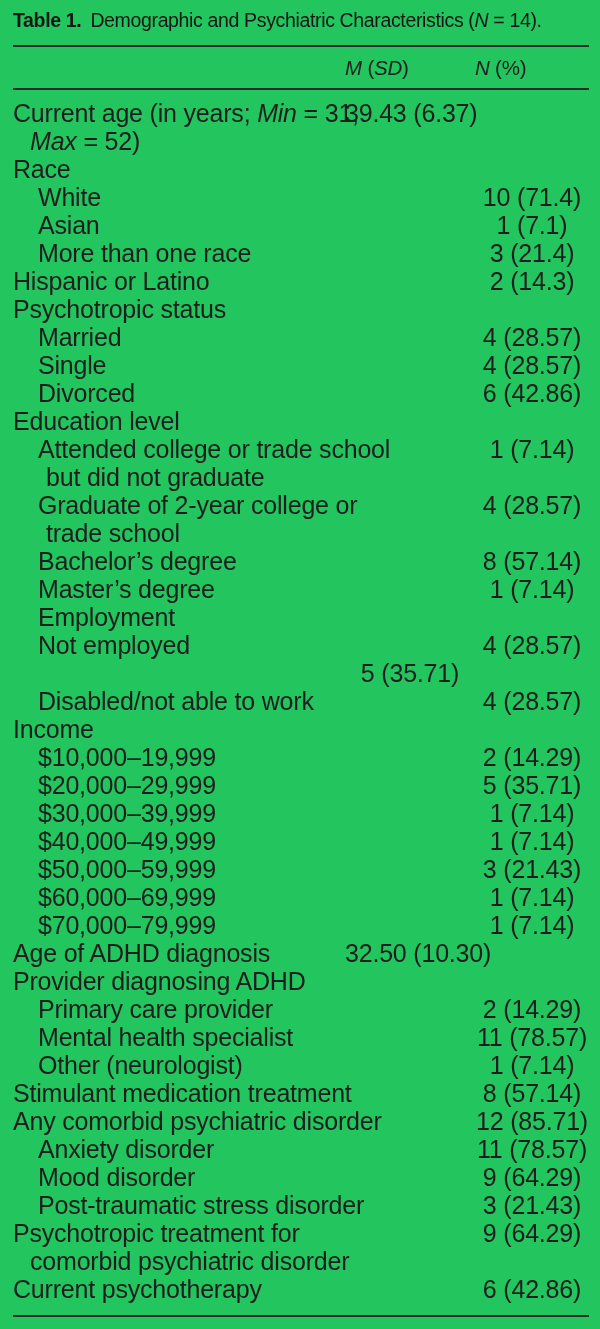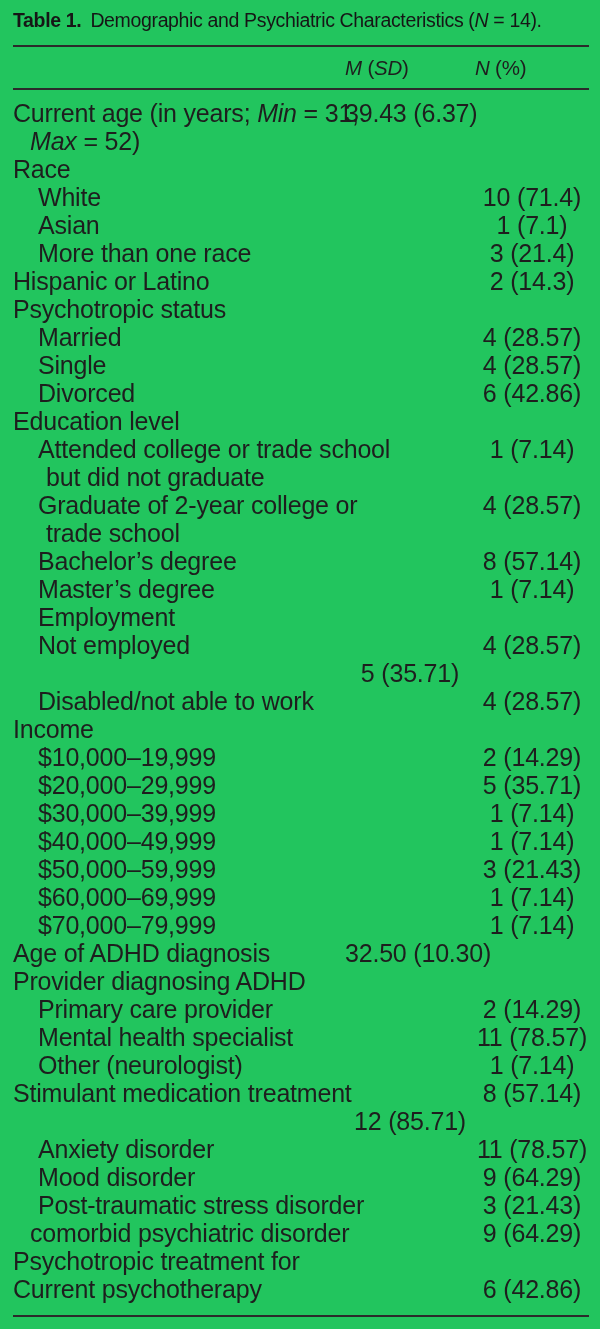--- a/index.html
+++ b/index.html
@@ -285,20 +285,23 @@
         <div class="cn">1 (7.14)</div>
       </div>
       <div class="row">
         <div class="clabel">
           <div class="line i0">Stimulant medication treatment</div>
         </div>
         <div class="cm"></div>
         <div class="cn">8 (57.14)</div>
       </div>
       <div class="row">
+        <div class="clabel">
+          <div class="line i0">Any comorbid psychiatric disorder</div>
+        </div>
         <div class="cm"></div>
         <div class="cn">12 (85.71)</div>
       </div>
       <div class="row">
         <div class="clabel">
           <div class="line i1">Anxiety disorder</div>
         </div>
         <div class="cm"></div>
         <div class="cn">11 (78.57)</div>
       </div>
@@ -311,22 +314,22 @@
       </div>
       <div class="row">
         <div class="clabel">
           <div class="line i1">Post-traumatic stress disorder</div>
         </div>
         <div class="cm"></div>
         <div class="cn">3 (21.43)</div>
       </div>
       <div class="row">
         <div class="clabel">
+          <div class="line i0">Psychotropic treatment for</div>
           <div class="line i0c">comorbid psychiatric disorder</div>
-          <div class="line i0">Psychotropic treatment for</div>
         </div>
         <div class="cm"></div>
         <div class="cn">9 (64.29)</div>
       </div>
       <div class="row">
         <div class="clabel">
           <div class="line i0">Current psychotherapy</div>
         </div>
         <div class="cm"></div>
         <div class="cn">6 (42.86)</div>

